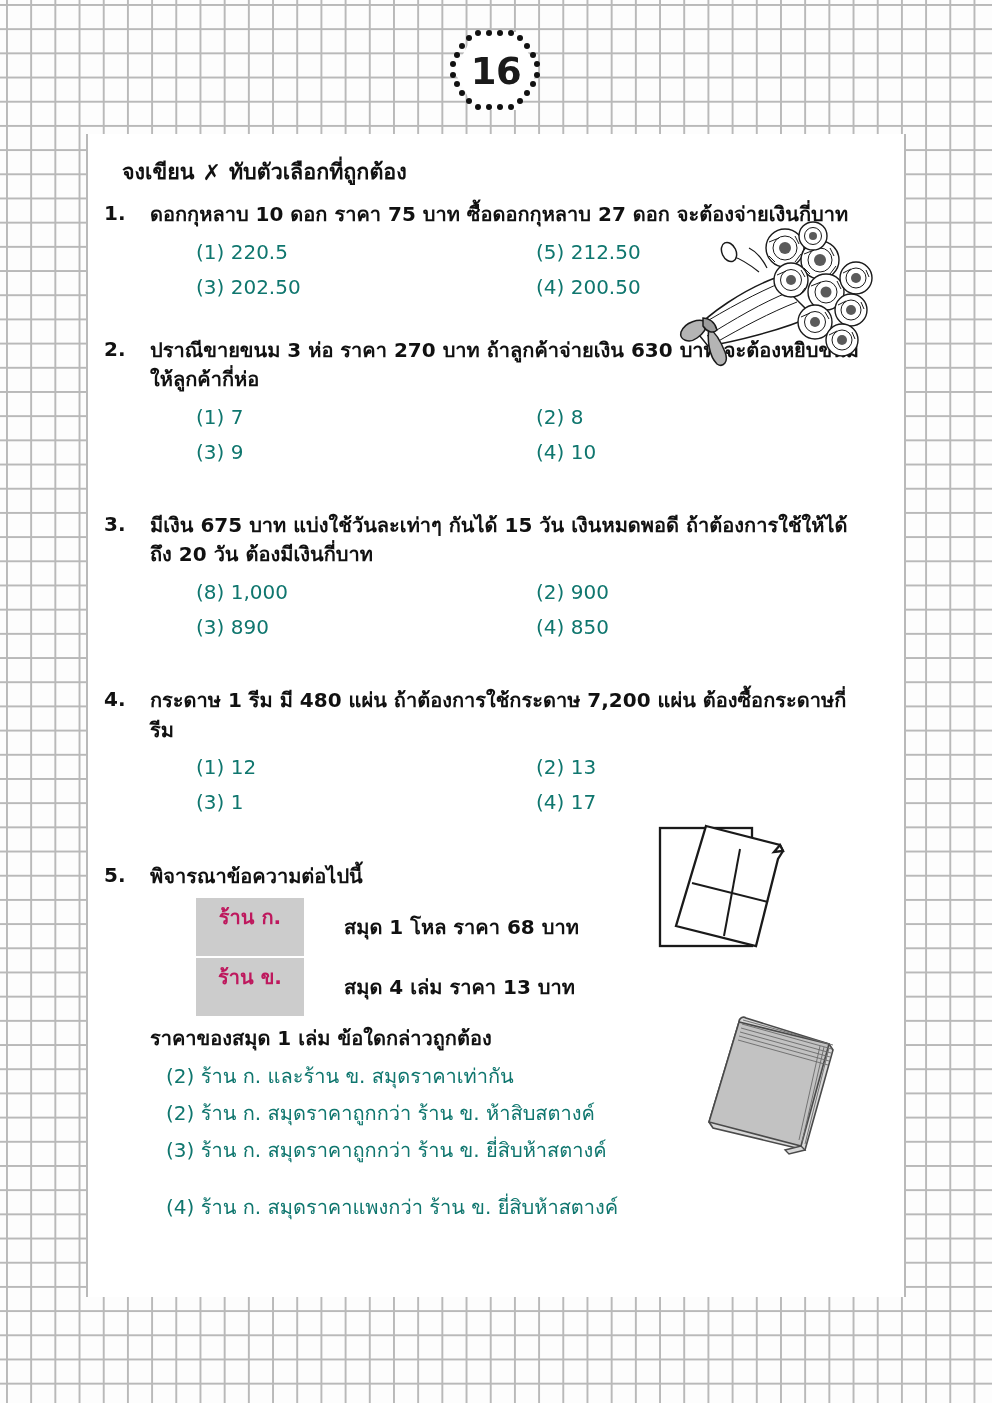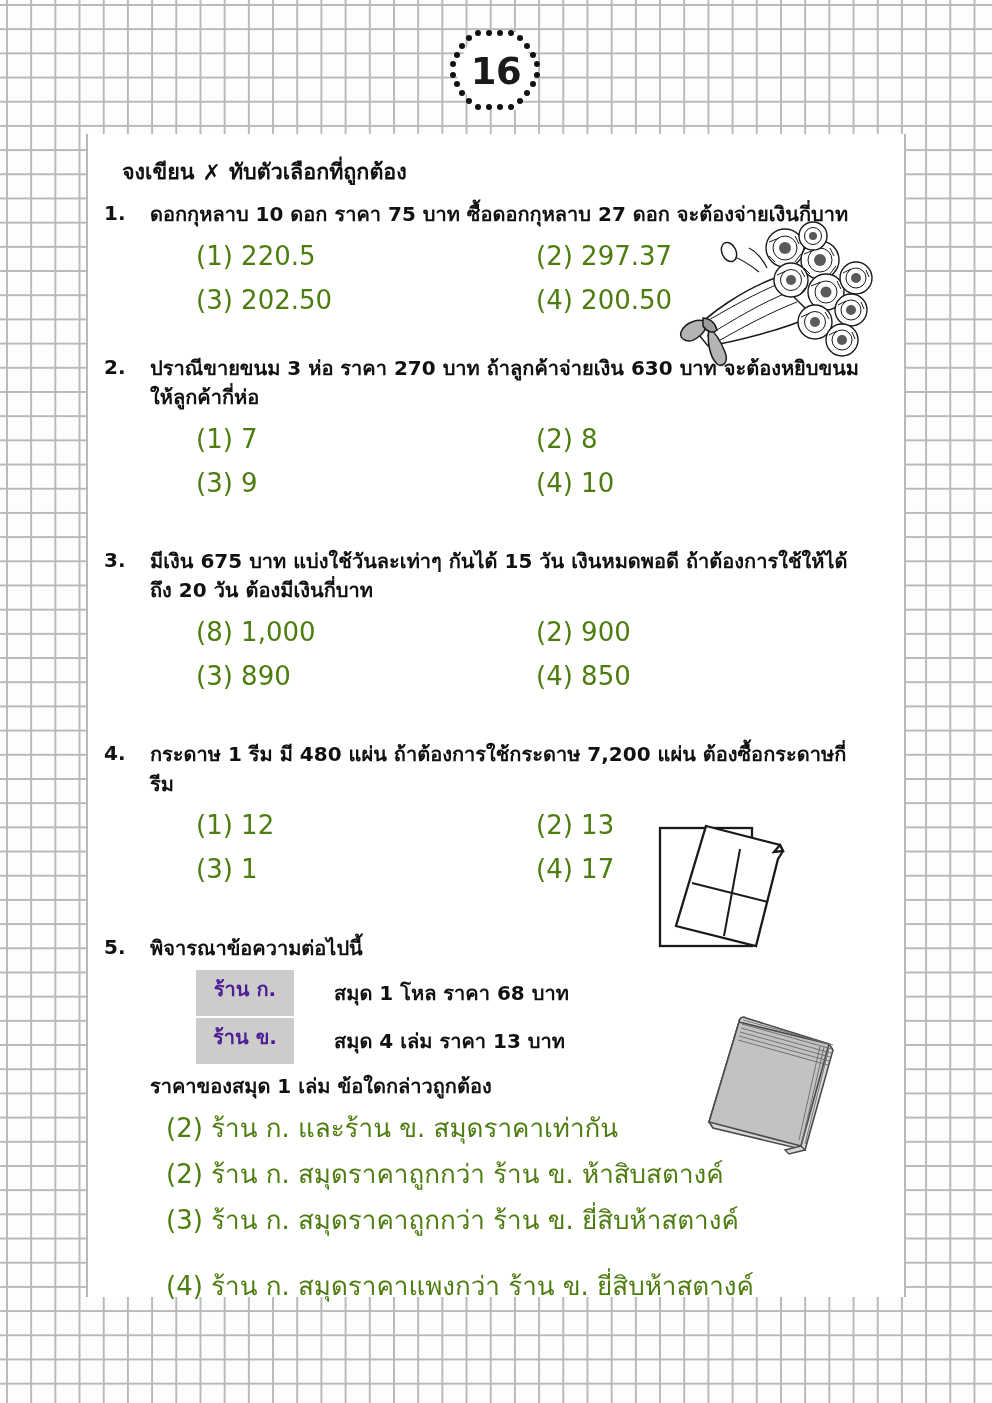--- a/index.html
+++ b/index.html
@@ -117,22 +117,22 @@
   }
 
   
   .choices {
     margin: 7px 0 0 92px;
     display: grid;
     grid-template-columns: 340px auto;
     row-gap: 5px;
   }
   .choice {
-    font-size: 26px;
-    color: #4d7c0f;
+    font-size: 20px;
+    color: #0f766e;
     line-height: 1.5;
     white-space: nowrap;
   }
   .choices.single-col {
     display: block;
     margin-left: 62px;
   }
   .choices.single-col .choice {
     margin-bottom: 7px;
   }
@@ -141,27 +141,27 @@
   
   .shop-table {
     margin: 6px 0 2px 92px;
   }
   .shop-row {
     display: flex;
     align-items: center;
     margin-bottom: 2px;
   }
   .shop-name {
-    width: 98px;
+    width: 108px;
     background: #cccccc;
     text-align: center;
     font-size: 20px;
     font-weight: bold;
-    color: #4c1d95;
-    padding: 3px 0 11px 0;
+    color: #be185d;
+    padding: 3px 0 23px 0;
   }
   .shop-desc {
     font-size: 20px;
     font-weight: bold;
     color: #111;
     margin-left: 40px;
     white-space: nowrap;
   }
   .q5-prompt {
     font-size: 20px;
@@ -222,21 +222,21 @@
     <span>ทับตัวเลือกที่ถูกต้อง</span>
   </div>
 
   <div class="question">
     <div class="q-head">
       <div class="q-num">1.</div>
       <div class="q-text">ดอกกุหลาบ 10 ดอก ราคา 75 บาท ซื้อดอกกุหลาบ 27 ดอก จะต้องจ่ายเงินกี่บาท</div>
     </div>
     <div class="choices">
       <div class="choice">(1) 220.5</div>
-      <div class="choice">(2) 297.37</div>
+      <div class="choice">(5) 212.50</div>
       <div class="choice">(3) 202.50</div>
       <div class="choice">(4) 200.50</div>
     </div>
   </div>
 
   <div class="question" style="margin-top:34px;">
     <div class="q-head">
       <div class="q-num">2.</div>
       <div class="q-text">ปราณีขายขนม 3 ห่อ ราคา 270 บาท ถ้าลูกค้าจ่ายเงิน 630 บาท จะต้องหยิบขนมให้ลูกค้ากี่ห่อ</div>
     </div>

